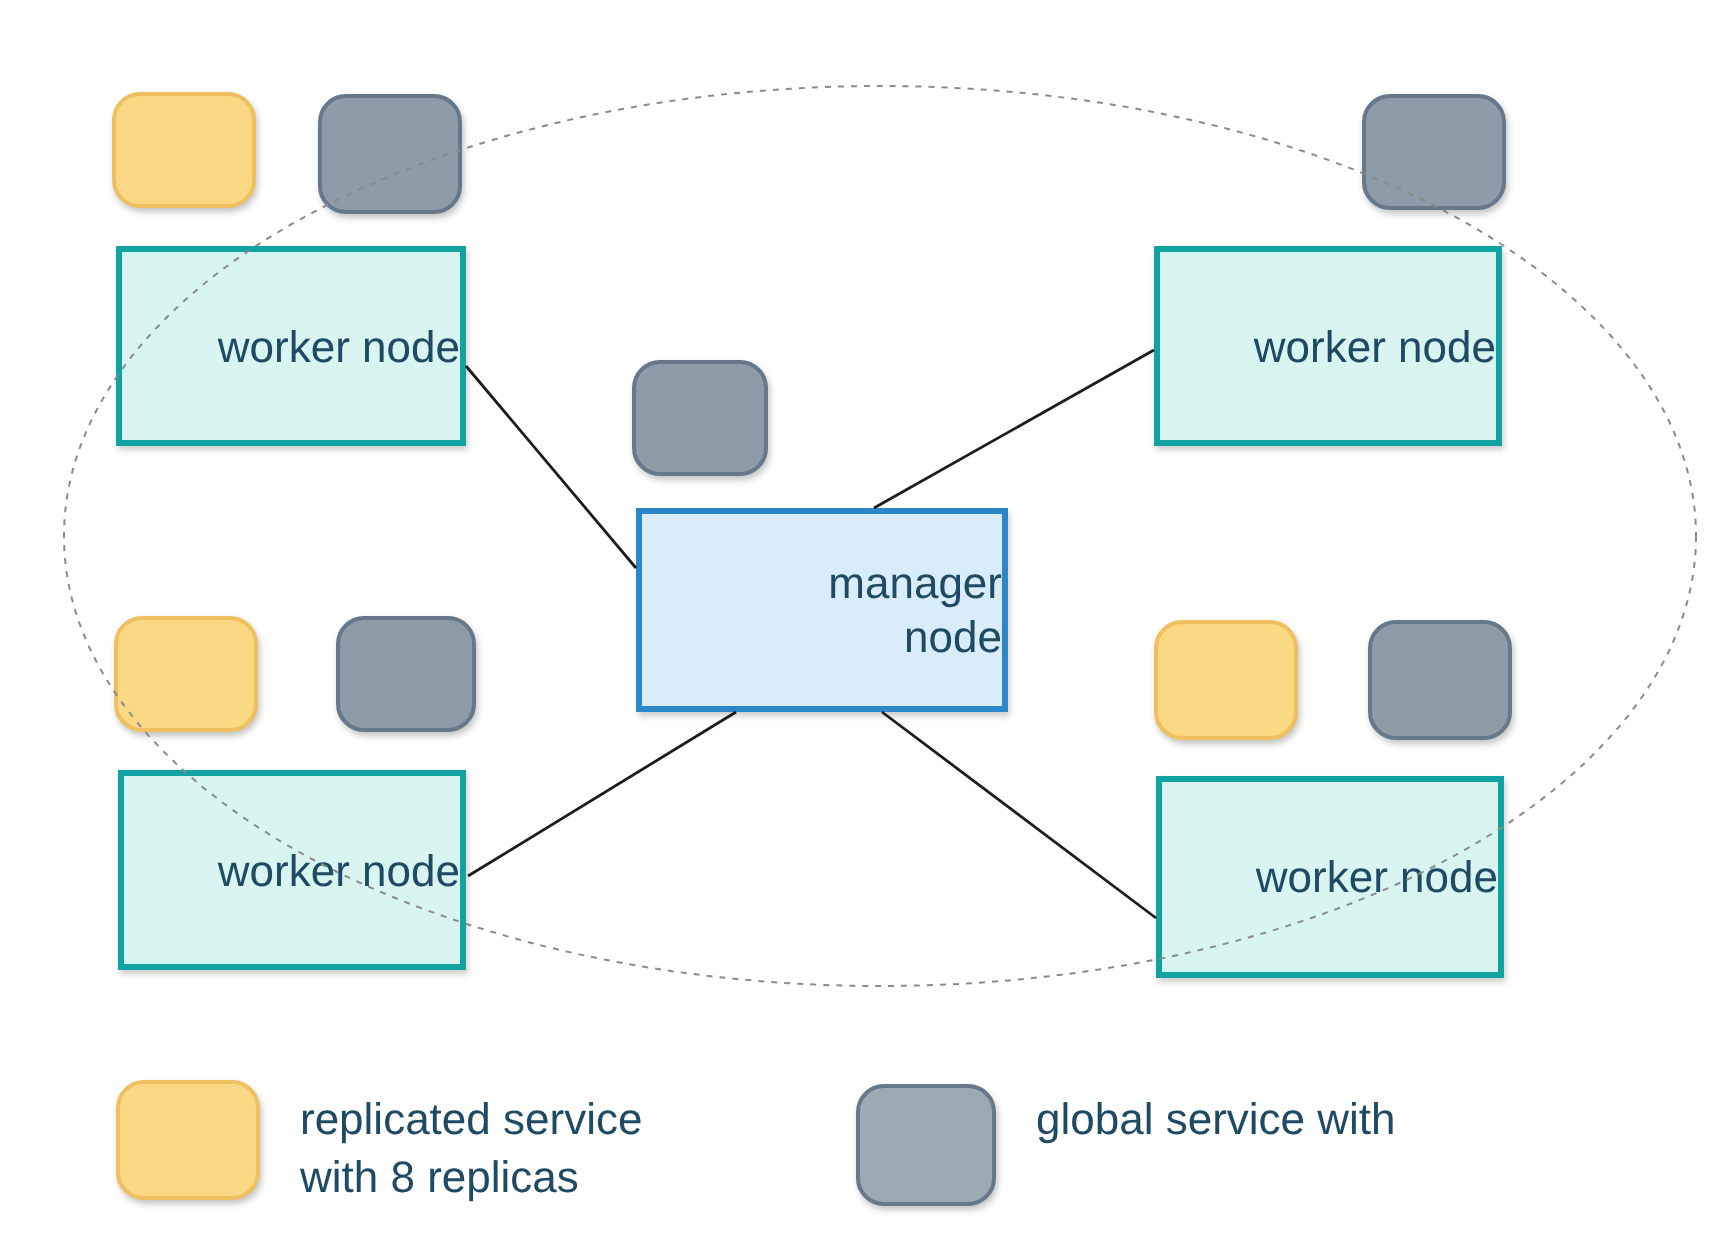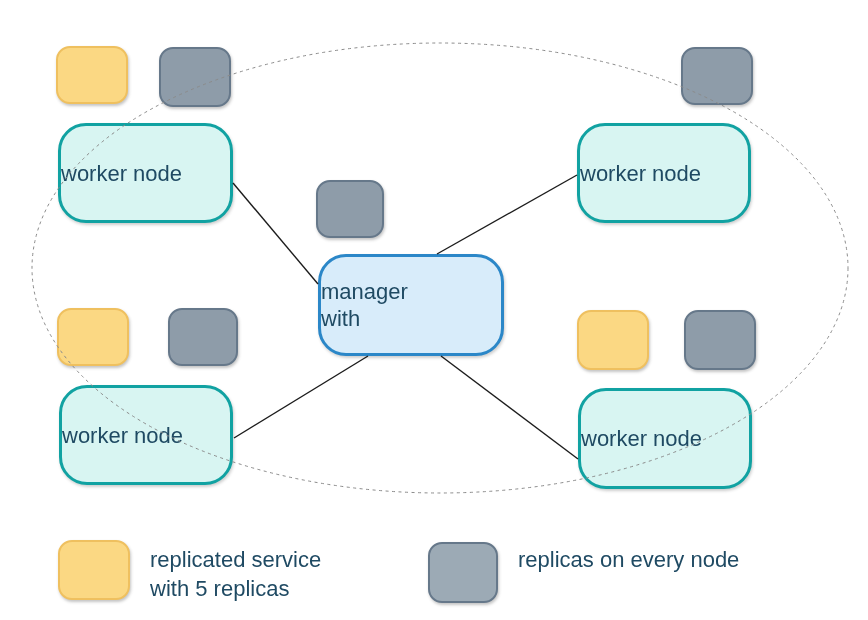--- a/index.html
+++ b/index.html
@@ -50,28 +50,27 @@
     position: absolute;
     left: 358px; top: 60px;
     font-size: 23px;
     letter-spacing: 0.2px;
     z-index: 2;
   }
   .node {
     position: absolute;
     display: flex;
     flex-direction: column;
-    align-items: flex-start;
+    align-items: flex-end;
     justify-content: center;
     text-align: center;
     font-size: 22px;
     line-height: 27px;
     z-index: 2;
     box-shadow: 1px 2px 3px rgba(60,60,60,0.25);
-    border-radius: 28px;
   }
   .node.worker {
     background: var(--worker-fill);
     border: 3px solid var(--worker-border);
   }
   .node.manager {
     background: var(--manager-fill);
     border: 3px solid var(--manager-border);
   }
   .svc {
@@ -131,27 +130,27 @@
   </div>
   <div class="node worker" style="left:59px; top:385px; width:174px; height:100px;">
     <span>worker node</span>
   </div>
   <div class="node worker" style="left:578px; top:388px; width:174px; height:101px;">
     <span>worker node</span>
   </div>
 
   <div class="node manager" style="left:318px; top:254px; width:186px; height:102px;">
     <span>manager</span>
-    <span>with</span>
+    <span>node</span>
   </div>
 
   <div class="svc svc-replicated" style="left:58px; top:540px; height:60px;"></div>
   <div class="legend-text" style="left:150px; top:545px;">
     <div>replicated service</div>
-    <div>with 5 replicas</div>
+    <div>with 8 replicas</div>
   </div>
 
   <div class="svc svc-global-legend" style="left:428px; top:542px; width:70px; height:61px;"></div>
   <div class="legend-text" style="left:518px; top:545px;">
-    <div>replicas on every node</div>
+    <div>global service with</div>
   </div>
 
 </div>
 
 </body></html>

